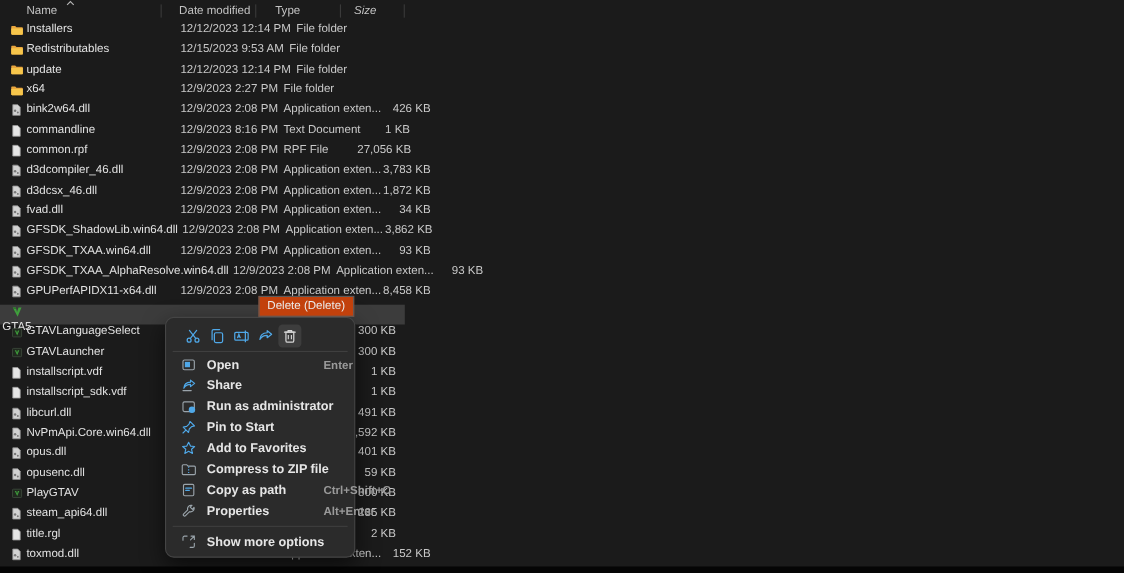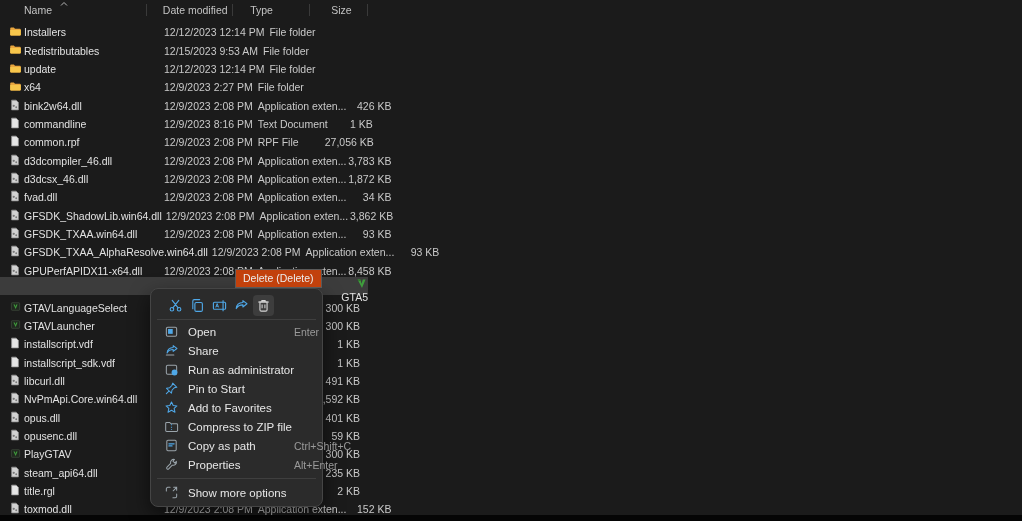--- a/index.html
+++ b/index.html
@@ -5,38 +5,38 @@
   * { margin:0; padding:0; box-sizing:border-box; }
   html,body { width:1022px; height:521px; overflow:hidden; }
   body { font-family:"Liberation Sans", sans-serif; background:#1b1b1b; color:#d9d9d9; position:relative; }
 
   
   .hdr { position:absolute; top:0; left:0; width:368px; height:19px; display:flex; align-items:center; font-size:10.5px; color:#c3c3c3;gap:12px; }
   .hcell { height:12px; line-height:12px; border-right:1px solid #3a3a3a; }
   .h-name { width:162px; padding-left:24px; position:relative; }
   .h-date { width:83px;  padding-left:4px; }
   .h-type { width:72px;  padding-left:5px; }
-  .h-size { width:51px;  text-align:center; padding-right:6px; }
+  .h-size { width:51px;  text-align:left; padding-right:6px;font-style:italic; }
   .sort-caret { position:absolute; left:60px; top:-7px; }
 
   
   .list { position:absolute; top:20px; left:0; width:368px; }
-  .row { width:368px; height:18.35px; display:flex; align-items:flex-end; font-size:10.5px; }
+  .row { width:368px; height:18.35px; display:flex; align-items:flex-start; font-size:10.5px; }
   .row.sel { background:#3c3c3c;flex-direction:column; }
   .c-icon { width:14px; height:14px; margin-left:8px; flex:0 0 14px; display:flex; align-items:center; justify-content:center; }
   .c-icon svg { display:block; }
   .c-name { flex:0 0 138px; padding-left:2px; white-space:nowrap; overflow:visible; color:#e2e2e2; }
   .c-date { flex:0 0 83px; padding-left:4px; white-space:nowrap; color:#c9c9c9; }
   .c-type { flex:0 0 72px; padding-left:5px; white-space:nowrap; color:#c9c9c9; }
   .c-size { flex:0 0 51px; text-align:right; padding-right:6px; white-space:nowrap; color:#c9c9c9; }
 
   .bottom-strip { position:absolute; left:0; bottom:0; width:1022px; height:6px; background:#050505; }
 
   
-  .menu { position:absolute; left:150px; top:288px; width:173px; background:#2b2b2b; border:1px solid #454545; border-radius:8px; box-shadow:0 8px 20px rgba(0,0,0,.55); padding:3px 4px 4px 4px; z-index:5; }
+  .menu { position:absolute; left:150px; top:288px; width:173px; background:#2b2b2b; border:1px solid #454545; border-radius:8px; box-shadow:0 8px 20px rgba(0,0,0,.55); padding:3px 4px 4px 4px; z-index:5;font-weight:bold; }
   .qbar { display:flex; align-items:center; padding-left:10px; height:26px; gap:1px; }
   .qbtn { width:21px; height:21px; border-radius:4px; display:flex; align-items:center; justify-content:center; }
   .qbtn.hov { background:#3d3d3d; }
   .menu-div { height:1px; background:#3f3f3f; margin:1px 2px 2px 2px; }
   .mitem { height:19px; display:flex; align-items:center; padding-left:8px; border-radius:4px; font-size:11.5px; color:#e6e6e6; }
   .mi-ic { width:16px; height:16px; margin-right:9px; display:flex; align-items:center; justify-content:center; flex:0 0 16px; }
   .mi-label { white-space:nowrap; }
   .mi-short { position:absolute; left:139px; font-size:10.5px; color:#9a9a9a; white-space:nowrap; }
   .mitem { position:relative; }
   .mi-sep { height:1px; background:#3f3f3f; margin:4px 2px; }

